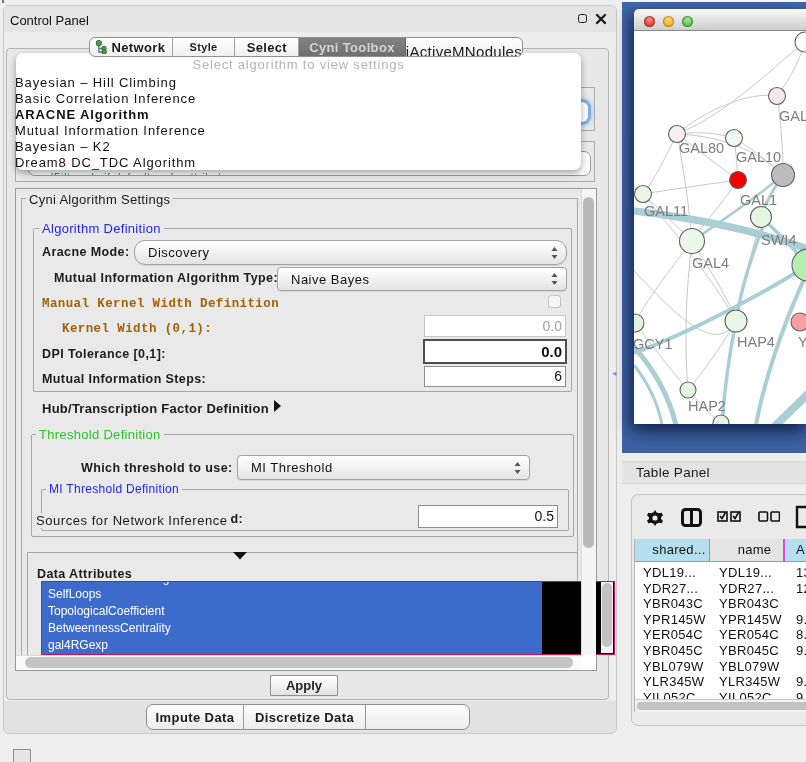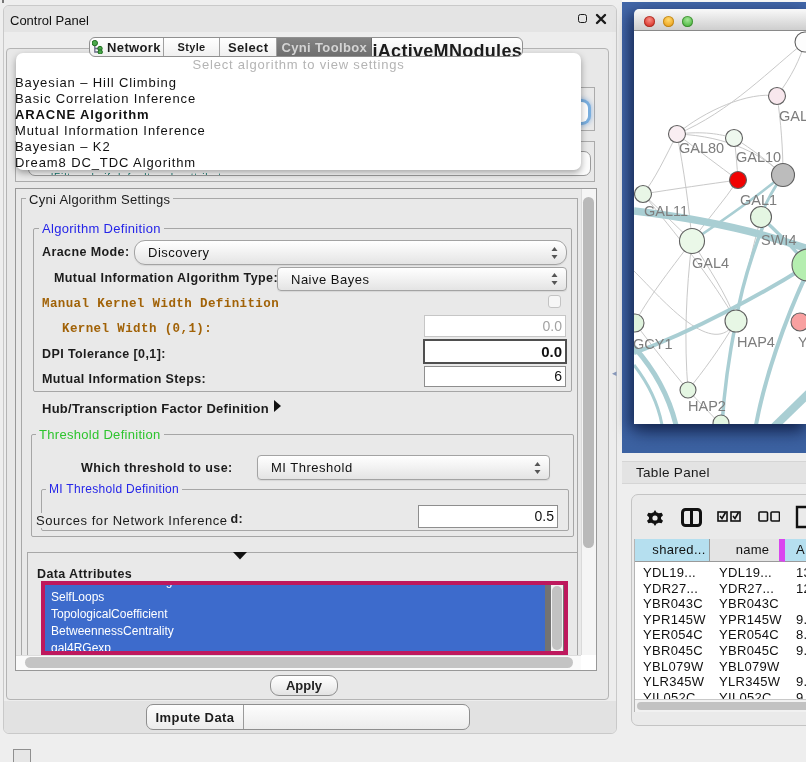--- a/index.html
+++ b/index.html
@@ -79,21 +79,21 @@
 
 <div class="lbl" style="left:42px;top:401px;font-size:13px;letter-spacing:0.25px;">Hub/Transcription Factor Definition</div>
 <svg class="abs" style="left:273px;top:400px;" width="9" height="12" viewBox="0 0 9 12">
     <path d="M1 0 L8 6 L1 12 Z" fill="#111"></path>
   </svg>
 
 <div class="grp" style="left:31px;top:434px;width:541px;height:101px;"></div>
 <div class="gtitle" style="left:36px;top:427px;color:#2ec42e;">Threshold Definition</div>
 
 <div class="lbl" style="left:81px;top:461px;">Which threshold to use:</div>
-<div class="combo" style="left:237px;top:455px;width:291px;height:23px;margin-left:20px;">
+<div class="combo" style="left:237px;top:455px;width:291px;height:23px;">
   <div class="ct">MI Threshold</div>
   <svg class="spin" viewBox="0 0 7 12">
       <path d="M3.5 0 L6.5 4 L0.5 4 Z" fill="#555"></path>
       <path d="M3.5 12 L6.5 8 L0.5 8 Z" fill="#555"></path>
     </svg>
 </div>
 
 <div class="grp" style="left:41px;top:489px;width:526px;height:40px;"></div>
 <div class="gtitle" style="left:46px;top:482px;color:#2525e8;font-size:12px;">MI Threshold Definition</div>
 
@@ -101,55 +101,56 @@
 <div class="field" style="left:418px;top:505px;width:140px;height:23px;border:1px solid #8e8e8e;box-sizing:border-box;line-height:21px;padding-right:3px;">0.5</div>
 
 <div class="abs" style="left:27px;top:552px;width:551px;height:103px;border:1px solid #a8a8a8;border-bottom:none;box-sizing:border-box;"></div>
 <div class="gtitle" style="left:33px;top:513px;color:#1a1a1a;letter-spacing:0.55px;">Sources for Network Inference</div>
 <svg class="abs" style="left:233px;top:551px;" width="14" height="9" viewBox="0 0 14 9">
     <path d="M0 1 L14 1 L7 8.5 Z" fill="#111"></path>
   </svg>
 
 <div class="lbl" style="left:37px;top:567px;font-size:12.5px;">Data Attributes</div>
 
-<div class="abs" style="left:41px;top:581px;width:527px;height:74px;background:#737373;border:4px solid #be185d;box-sizing:border-box;overflow:hidden;">
+<div class="abs" style="left:41px;top:581px;width:574px;height:74px;background:#000000;border:1px solid #be185d;box-sizing:border-box;overflow:hidden;">
   <div style="position:absolute;left:0;top:-13px;width:500px;height:86px;background:#3d6bcc;"></div>
   <div style="position:absolute;left:6px;top:-11px;font-size:12px;color:#fff;">NumberOfDirectedEdges</div>
   <div style="position:absolute;left:6px;top:5px;font-size:12px;color:#fff;">SelfLoops</div>
   <div style="position:absolute;left:6px;top:22px;font-size:12px;color:#fff;">TopologicalCoefficient</div>
   <div style="position:absolute;left:6px;top:39px;font-size:12px;color:#fff;">BetweennessCentrality</div>
   <div style="position:absolute;left:6px;top:56px;font-size:12px;color:#fff;">gal4RGexp</div>
   <div style="position:absolute;right:1px;top:0px;width:12px;height:71px;background:#f2f2f2;"></div>
   <div style="position:absolute;right:2px;top:1px;width:10px;height:64px;background:#c2c2c2;border-radius:5px;"></div>
 </div>
 
 <div class="abs" style="left:581px;top:189px;width:15px;height:466px;background:#f5f5f5;border-left:1px solid #dadada;box-sizing:border-box;"></div>
 <div class="abs" style="left:583px;top:197px;width:11px;height:351px;background:#b9b9b9;border-radius:5.5px;"></div>
 <div class="abs" style="left:16px;top:655px;width:565px;height:15px;background:#fafafa;border-top:1px solid #ddd;box-sizing:border-box;"></div>
 <div class="abs" style="left:25px;top:657px;width:548px;height:11px;background:#c4c4c4;border-radius:5.5px;"></div>
 <div class="abs" style="left:581px;top:655px;width:15px;height:15px;background:#fff;"></div>
 
-<div class="abs" style="left:270px;top:675px;width:68px;height:21px;border:1px solid #8f8f8f;border-radius:9px;background:linear-gradient(#ffffff,#f2f2f2 50%,#e3e3e3);box-sizing:border-box;text-align:center;font-size:13px;font-weight:600;color:#222;line-height:19px;">Apply</div>
+<div class="abs" style="left:270px;top:675px;width:68px;height:21px;border:1px solid #8f8f8f;border-radius:1px;background:linear-gradient(#ffffff,#f2f2f2 50%,#e3e3e3);box-sizing:border-box;text-align:center;font-size:13px;font-weight:600;color:#222;line-height:19px;">Apply</div>
 
 <div class="abs" style="left:4px;top:701px;width:612px;height:32px;background:#e2e2e2;border-radius:0 0 5px 5px;"></div>
 <div class="abs" style="left:146px;top:704px;width:324px;height:26px;border:1px solid #8e8e8e;border-radius:7px;background:linear-gradient(#fdfdfd,#ececec);box-sizing:border-box;overflow:hidden;display:flex;">
   <div style="width:96px;border-right:1px solid #9a9a9a;display:flex;align-items:center;justify-content:center;font-size:13px;font-weight:600;color:#1c1c1c;letter-spacing:0.4px;">Impute Data</div>
+  <div style="width:121px;border-right:1px solid #9a9a9a;display:flex;align-items:center;justify-content:center;font-size:13px;font-weight:600;color:#1c1c1c;letter-spacing:0.4px;">Discretize Data</div>
 </div>
 
 <div class="abs" style="z-index:30;left:89px;top:37px;width:434px;height:20px;border:1px solid #909090;border-radius:6px;background:linear-gradient(#ffffff,#f0f0f0);box-sizing:border-box;overflow:hidden;display:flex;">
   <div style="width:82px;border-right:1px solid #a0a0a0;display:flex;align-items:center;justify-content:center;font-size:13px;font-weight:600;color:#1c1c1c;gap:4px;letter-spacing:0.35px;"><svg width="11" height="14" viewBox="0 0 11 14">
         <path d="M2.8 5 L2.8 12 L7.6 12 M2.8 8.5 L7.4 8.5" stroke="#6a6a88" stroke-width="1.3" fill="none"></path>
         <circle cx="2.8" cy="3.1" r="2.7" fill="#4aa84a" stroke="#1e6c1e" stroke-width="1"></circle>
         <circle cx="8" cy="8.5" r="2.2" fill="#4aa84a" stroke="#1e6c1e" stroke-width="1"></circle>
         <circle cx="8.2" cy="12" r="2.2" fill="#4aa84a" stroke="#1e6c1e" stroke-width="1"></circle>
       </svg>Network</div>
   <div style="width:62px;border-right:1px solid #a0a0a0;display:flex;align-items:center;justify-content:center;font-size:11px;font-weight:600;color:#1c1c1c;letter-spacing:0.35px;">Style</div>
   <div style="width:63px;border-right:1px solid #a0a0a0;display:flex;align-items:center;justify-content:center;font-size:13px;font-weight:600;color:#1c1c1c;letter-spacing:0.35px;">Select</div>
   <div style="width:106px;border-right:1px solid #6a6a6a;background:linear-gradient(#838383,#6f6f6f);display:flex;align-items:center;justify-content:center;font-size:13px;font-weight:600;color:#d4d4d4;letter-spacing:0.35px;">Cyni Toolbox</div>
-  <div style="flex:1;display:flex;align-items:center;justify-content:center;font-size:18px;font-weight:700;color:#1c1c1c;letter-spacing:0.3px;margin-top:8px;">jActiveMNodules</div>
+  <div style="flex:1;display:flex;align-items:center;justify-content:center;font-size:15px;font-weight:400;color:#1c1c1c;letter-spacing:0.3px;margin-top:8px;">jActiveMNodules</div>
 </div>
 
 <div class="abs" style="z-index:20;left:16px;top:53px;width:565px;height:117px;background:#fff;border-radius:7px;box-shadow:0 3px 7px rgba(0,0,0,0.35);"></div>
 <div class="abs" style="z-index:21;left:16px;top:57px;width:565px;text-align:center;font-size:13px;color:#b4b4b4;letter-spacing:0.8px;">Select algorithm to view settings</div>
 <div class="abs" style="z-index:21;left:15px;top:75px;font-size:13px;color:#111;line-height:15.9px;letter-spacing:0.9px;">
 Bayesian – Hill Climbing<br>
 Basic Correlation Inference<br>
 <b>ARACNE Algorithm</b><br>
 Mutual Information Inference<br>
 Bayesian – K2<br>
@@ -265,21 +266,21 @@
     <rect x="13" y="1" width="8.5" height="9" rx="1" fill="none" stroke="#111" stroke-width="1.6"></rect>
   </svg>
 <svg class="abs" style="left:795px;top:505px;" width="20" height="24" viewBox="0 0 20 24">
     <path d="M2 2 L12 2 L17 7 L17 22 L2 22 Z" fill="none" stroke="#111" stroke-width="2.4"></path>
     <path d="M12 2 L12 7 L17 7" fill="none" stroke="#111" stroke-width="2"></path>
   </svg>
 
 <div class="abs" style="left:634px;top:539px;width:172px;height:173px;background:#fff;border-left:1px solid #b5b5b5;box-sizing:border-box;overflow:hidden;font-size:13px;color:#111;letter-spacing:0.3px;">
 
   <div style="position:absolute;left:0;top:0;width:75px;height:23px;background:#b5dfef;border-right:1px solid #9a9a9a;border-bottom:1px solid #9a9a9a;box-sizing:border-box;text-align:center;line-height:22px;padding-left:14px;">shared...</div>
-  <div style="position:absolute;left:75px;top:0;width:75px;height:23px;background:#e4e4e4;border-right:6px solid #d946ef;border-bottom:1px solid #9a9a9a;box-sizing:border-box;text-align:center;line-height:22px;padding-left:16px;">name</div>
+  <div style="position:absolute;left:75px;top:0;width:75px;height:23px;background:#e4e4e4;border-right:2px solid #d946ef;border-bottom:1px solid #9a9a9a;box-sizing:border-box;text-align:center;line-height:22px;padding-left:16px;">name</div>
   <div style="position:absolute;left:150px;top:0;width:22px;height:23px;background:#b5dfef;border-bottom:1px solid #9a9a9a;box-sizing:border-box;text-align:right;line-height:22px;padding-right:2px;">A</div>
 
   <div style="position:absolute;left:8px;top:26px;line-height:15.6px;">YDL19...<br>YDR27...<br>YBR043C<br>YPR145W<br>YER054C<br>YBR045C<br>YBL079W<br>YLR345W<br>YIL052C</div>
   <div style="position:absolute;left:84px;top:26px;line-height:15.6px;">YDL19...<br>YDR27...<br>YBR043C<br>YPR145W<br>YER054C<br>YBR045C<br>YBL079W<br>YLR345W<br>YIL052C</div>
   <div style="position:absolute;left:161px;top:26px;line-height:15.6px;">13<br>12<br><br>9.<br>8.<br>9.<br><br>9.<br>9.</div>
 
   <div style="position:absolute;left:0;top:160px;width:172px;height:13px;background:#f1f1f1;border-top:1px solid #c9c9c9;box-sizing:border-box;"></div>
   <div style="position:absolute;left:2px;top:163px;width:172px;height:8px;background:#c2c2c2;border-radius:5px 0 0 5px;"></div>
 </div>
 

